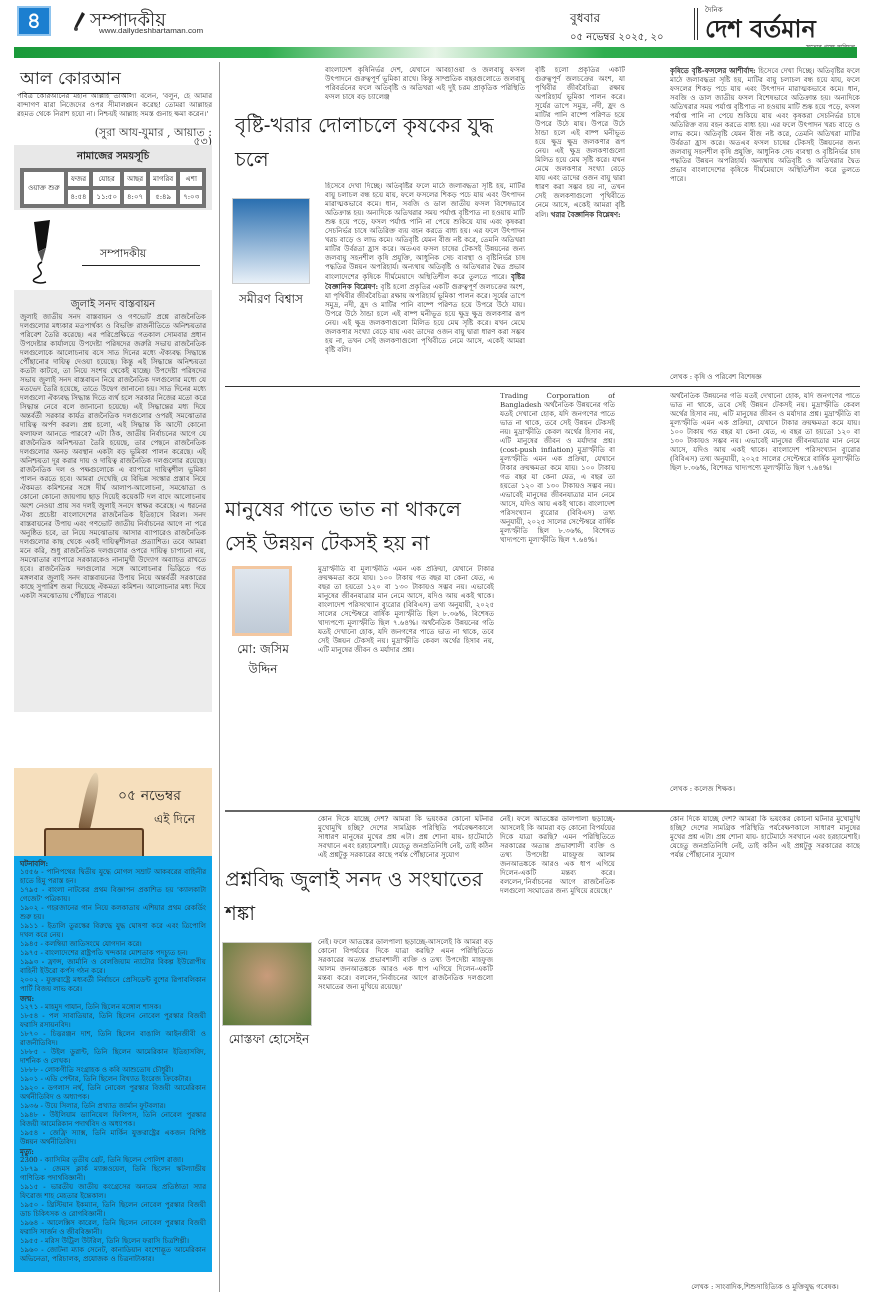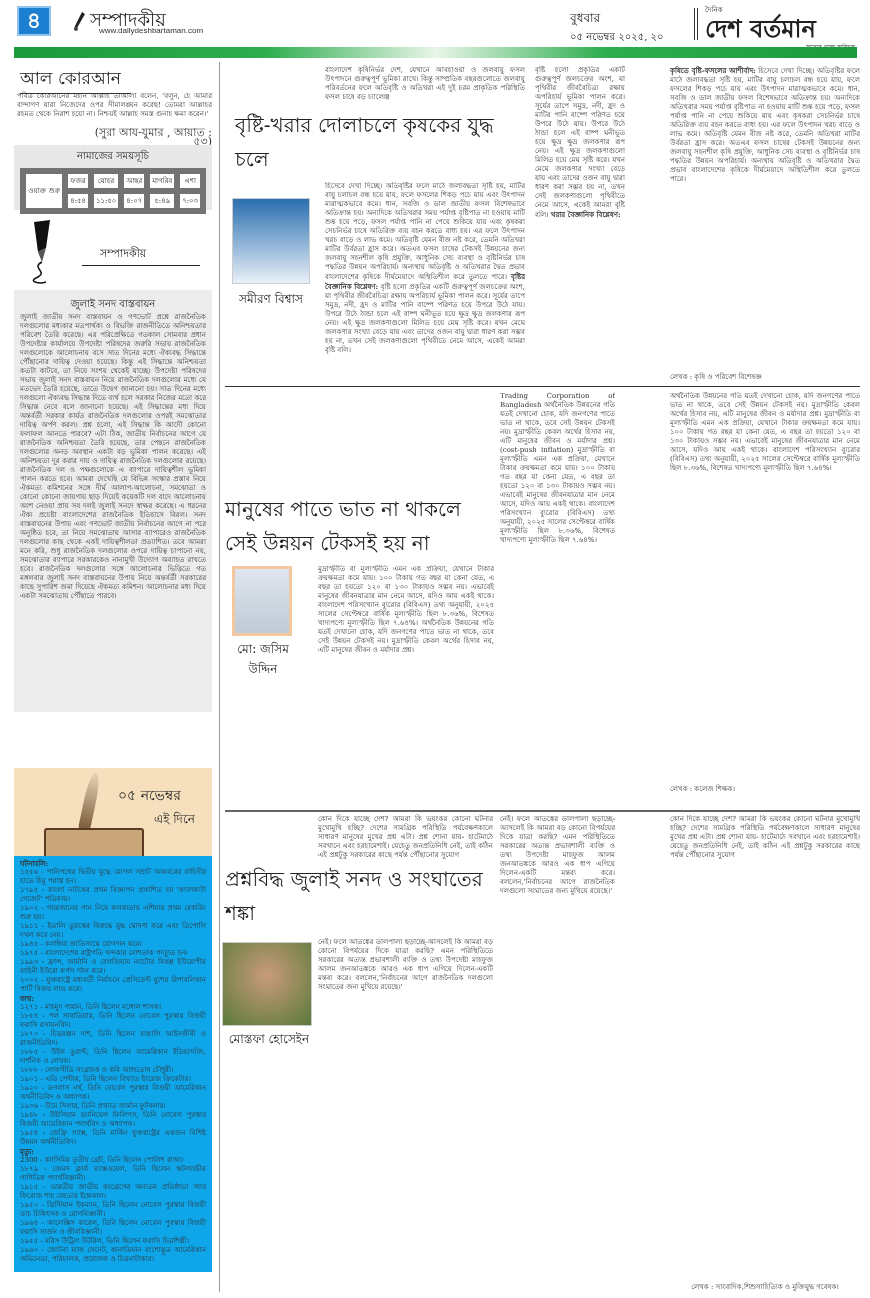--- a/index.html
+++ b/index.html
@@ -13,23 +13,23 @@
 .dateblock .day{font-size:12px}
 .sep{left:694px;top:8px;width:4px;height:32px;border-left:1px solid #333;border-right:1px solid #333}
 .logo{left:705px;top:4px;width:150px;height:40px}
 .logo .small{font-size:7px}
 .logo .name{font-size:24px;font-weight:bold;color:#222;line-height:26px}
 .logo .tag{font-size:6px;text-align:right;color:#444}
 .greenbar{left:14px;top:47px;width:843px;height:11px;background:linear-gradient(90deg,#1a9a3a 0%,#2fae4f 30%,#e8f5e8 50%,#2fae4f 70%,#1a9a3a 100%)}
 .quran-title{left:20px;top:65px;font-size:17px;border-bottom:1px solid #333;padding-right:10px}
 .txt{font-size:7px;line-height:9px;text-align:justify;color:#333}
 .prayer{left:14px;top:145px;width:198px;height:65px;background:#e8e8e8}
-.prayer h4{text-align:center;font-size:10px;font-weight:normal;padding:3px 0}
+.prayer h4{text-align:center;font-size:10px;font-weight:bold;padding:3px 0}
 .prayer table{width:186px;margin:0 6px;border-collapse:collapse;background:#fff;font-size:7px;text-align:center}
-.prayer td{border:6px solid #737373;padding:1px}
+.prayer td{border:4px solid #737373;padding:1px}
 .pen-graphic{left:20px;top:218px;width:60px;height:66px}
 .ed-label{left:100px;top:245px;font-size:11px}
 .ed-line{left:82px;top:265px;width:118px;height:1px;background:#222}
 .ed-box{left:14px;top:290px;width:198px;height:422px;background:#ececec;padding:6px}
 .ed-box .kicker{text-align:center;font-size:10px}
 .ed-box .hl{text-align:center;font-size:17px;line-height:21px;margin:2px 0 6px}
 .day-img{left:14px;top:768px;width:198px;height:108px;background:#f6dfbd}
 .day-img .t1{position:absolute;left:104px;top:16px;font-size:14px}
 .day-img .t2{position:absolute;left:140px;top:42px;font-size:12px}
 .books{position:absolute;left:30px;top:60px;width:100px;height:42px;background:#c9a77b;border:2px solid #5a3a20;border-radius:3px}

